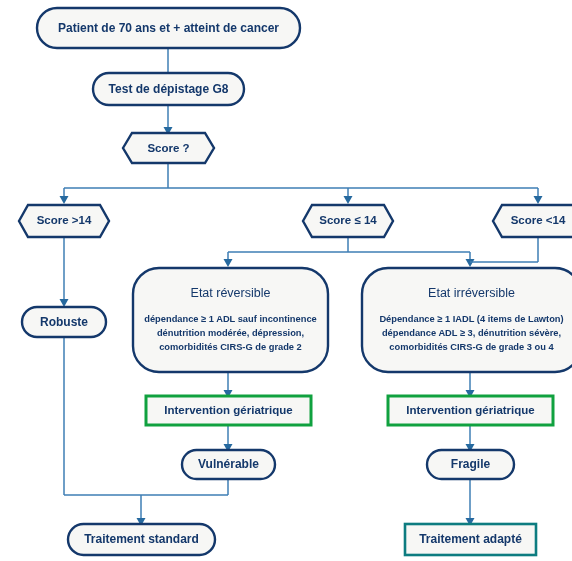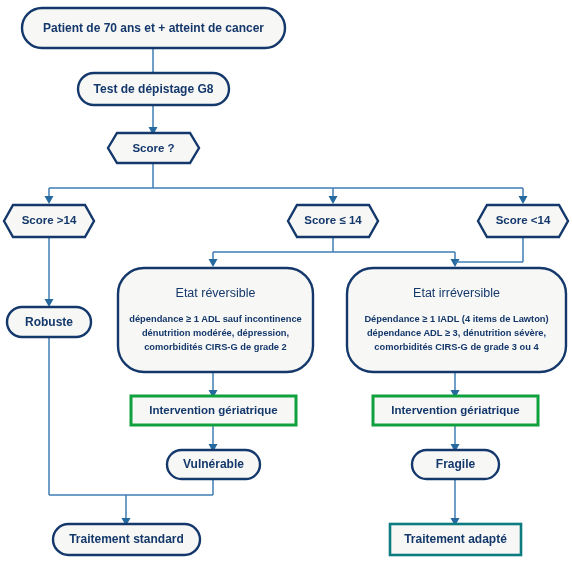--- a/index.html
+++ b/index.html
@@ -1,20 +1,20 @@
 <!DOCTYPE html>
 <html><head>
 <meta charset="utf-8">
 <style>
   html,body{margin:0;padding:0;background:#ffffff;}
   body{
     font-family:"Liberation Sans", sans-serif;
     width:572px;height:561px;overflow:hidden;
   }
-  #chart-root{position:relative;width:524px;height:561px;}
+  #chart-root{position:relative;width:524px;height:561px;margin-left:15px;}
   svg.flow{position:absolute;left:0;top:0;width:572px;height:561px;display:block;}
 
   .node-shape{fill:#f7f7f5;}
   .node-pill{stroke:#14386b;stroke-width:2.4;}
   .node-hex{stroke:#14386b;stroke-width:2.4;}
   .node-box-green{fill:#f7f7f5;stroke:#10a13f;stroke-width:3;}
   .node-box-teal{fill:#f7f7f5;stroke:#0d7c80;stroke-width:2.6;}
 
   .edge{fill:none;stroke:#3f7fb5;stroke-width:1.5;}
   .edge-head{fill:#26699f;}

